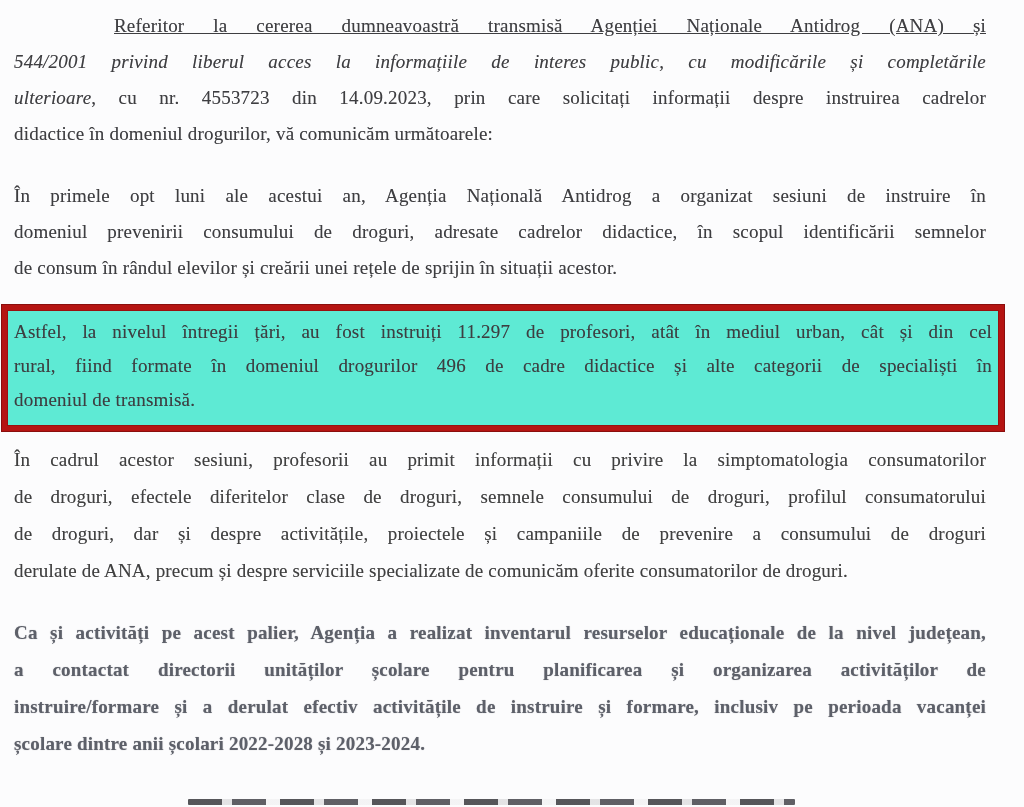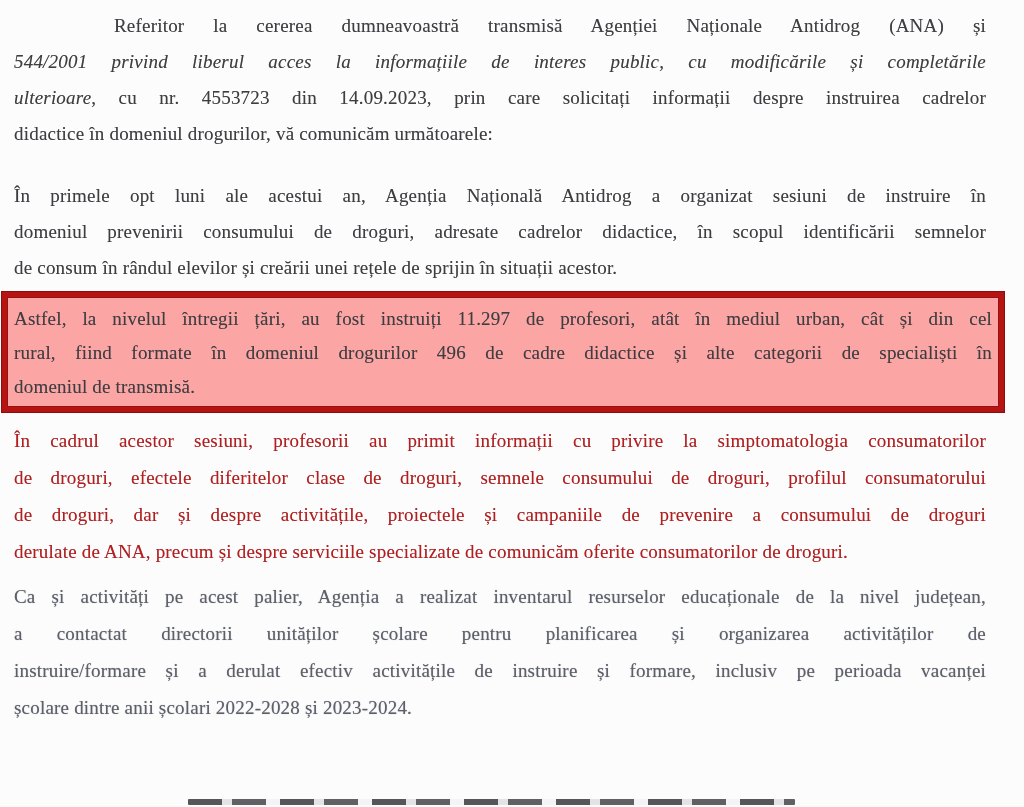--- a/index.html
+++ b/index.html
@@ -12,37 +12,37 @@
   }
   .paragraph{margin:0;}
   .line{
     font-size:19px;
     letter-spacing:0.2px;
     text-align:justify;
     text-align-last:justify;
     text-shadow:0 0 0.6px rgba(40,40,45,0.35);
   }
   .tone-dark .line{color:#3e3e41;line-height:36px;}
-  .tone-mid  .line{color:#b91c1c;line-height:37px;}
+  .tone-mid  .line{color:#404040;line-height:37px;}
   .tone-light .line{color:#5d6069;line-height:37px;text-shadow:0 0 1px rgba(70,72,82,0.45);}
   .line.last{text-align-last:left;}
-  .line.indent{text-indent:100px;}
+  .line.indent{text-indent:100px;text-decoration:underline;}
   .italic{font-style:italic;}
   .p-intro{margin-top:0;}
   .p-sessions{margin-top:26px;}
   .p-details{margin-top:10px;}
-  .p-activities{margin-top:8px;}
+  .p-activities{margin-top:25px;font-weight:bold;}
   .highlighted{
-    margin-top:6px;
+    margin-top:19px;
     margin-left:-12px;
     margin-right:-18px;
     border:5px solid #b51412;
     box-shadow:0 0 0 1px #8a0e0d, inset 0 0 0 1px #9a100f;
-    padding:5px 7px 3px 7px;
-    background:#fca5a5;
+    padding:5px 7px 9px 7px;
+    background:#5eead4;
   }
   .highlighted .line{line-height:34px;}
   .cutoff-strip{
     position:absolute;
     left:188px;top:799px;width:607px;height:6px;
     background:repeating-linear-gradient(90deg,
       #39393d 0px, #39393d 34px,
       rgba(57,57,61,0.15) 34px, rgba(57,57,61,0.15) 44px,
       #44444a 44px, #44444a 78px,
       rgba(57,57,61,0.05) 78px, rgba(57,57,61,0.05) 92px);

